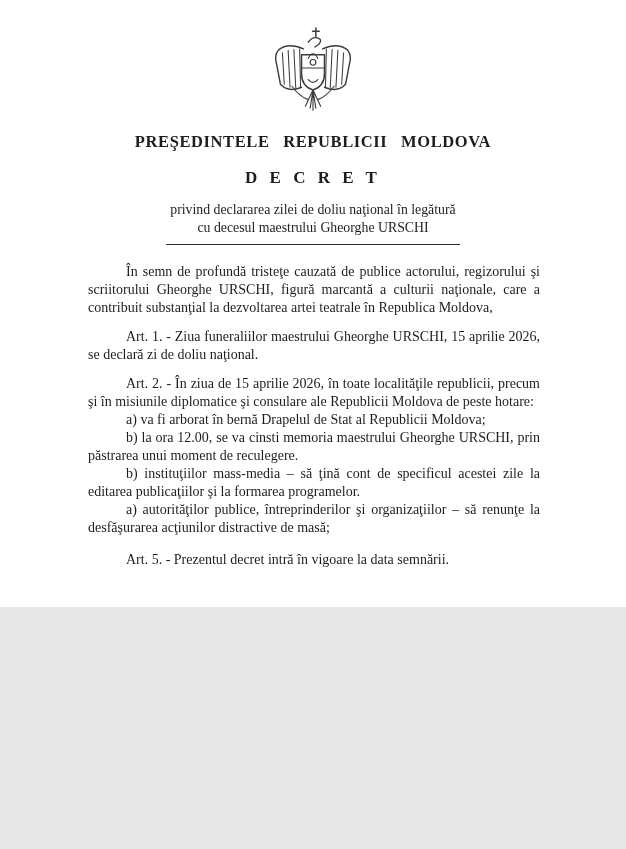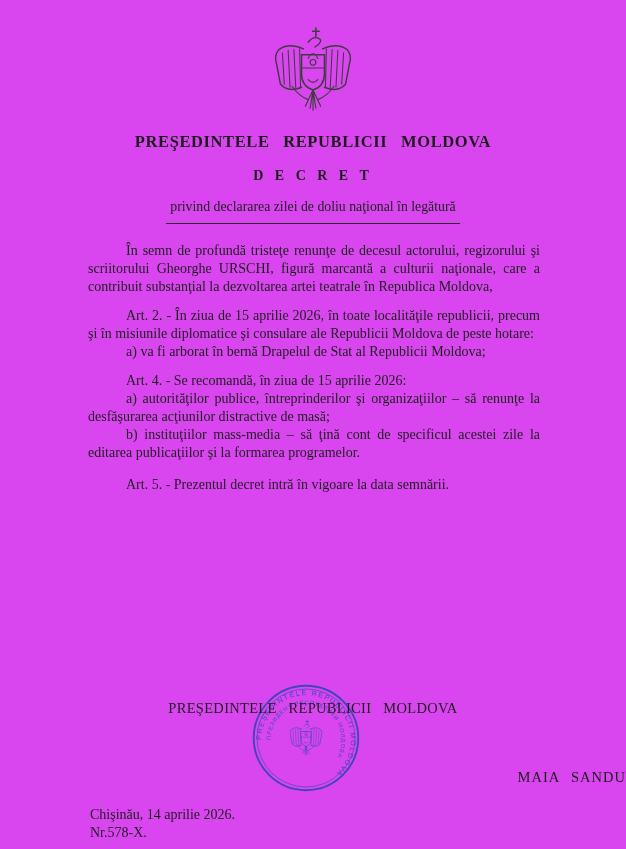--- a/index.html
+++ b/index.html
@@ -1,20 +1,20 @@
 <!DOCTYPE html>
 <html style="--seal-blue: #3246b8; --text-color: #1d1d1d;"><head>
 <meta charset="utf-8">
 <style>
   html,body { margin:0; padding:0; background:#e8e8e8; }
   .page {
     position:relative;
-    width:626px; height:849px;
+    width:626px; height:607px;
     margin:0 auto;
-    background:#d946ef;
+    background:#ffffff;
     font-family:"Liberation Serif", serif;
     color:var(--text-color, #1d1d1d);
     overflow:hidden;
   }
   .emblem-top {
     display:block;
     margin:26px auto 0;
     width:96px; height:88px;
   }
   .doc-title {
@@ -22,21 +22,21 @@
     margin:18px 0 0 0;
     font-weight:bold;
     font-size:16.5px;
     letter-spacing:0.6px;
     word-spacing:9px;
   }
   .decree-heading {
     text-align:center;
     margin:16px 0 0 0;
     font-weight:bold;
-    font-size:14px;
+    font-size:17px;
     letter-spacing:4px;
   }
   .subtitle-wrap { text-align:center; margin-top:13px; }
   .subtitle {
     display:inline-block;
     font-size:13.8px;
     line-height:18px;
     border-bottom:1.5px solid #2a2a2a;
     padding:0 4px 7px 4px;
   }
@@ -125,30 +125,32 @@
     <use href="#emblem" stroke="#3d3d3d"></use>
   </svg>
 
   <h1 class="doc-title">PREŞEDINTELE REPUBLICII MOLDOVA</h1>
 
   <h2 class="decree-heading">D E C R E T</h2>
 
   <div class="subtitle-wrap">
     <div class="subtitle">
       <div>privind declararea zilei de doliu naţional în legătură</div>
+      <div>cu decesul maestrului Gheorghe URSCHI</div>
     </div>
   </div>
 
   <div class="doc-body">
-    <p class="para">În semn de profundă tristeţe renunţe de decesul actorului, regizorului şi scriitorului Gheorghe URSCHI, figură marcantă a culturii naţionale, care a contribuit substanţial la dezvoltarea artei teatrale în Republica Moldova,</p>
+    <p class="para">În semn de profundă tristeţe cauzată de publice actorului, regizorului şi scriitorului Gheorghe URSCHI, figură marcantă a culturii naţionale, care a contribuit substanţial la dezvoltarea artei teatrale în Republica Moldova,</p>
+    <p class="para gap">Art. 1. - Ziua funeraliilor maestrului Gheorghe URSCHI, 15 aprilie 2026, se declară zi de doliu naţional.</p>
     <p class="para gap">Art. 2. - În ziua de 15 aprilie 2026, în toate localităţile republicii, precum şi în misiunile diplomatice şi consulare ale Republicii Moldova de peste hotare:</p>
     <p class="para">a) va fi arborat în bernă Drapelul de Stat al Republicii Moldova;</p>
-    <p class="para gap">Art. 4. - Se recomandă, în ziua de 15 aprilie 2026:</p>
+    <p class="para">b) la ora 12.00, se va cinsti memoria maestrului Gheorghe URSCHI, prin păstrarea unui moment de reculegere.</p>
+    <p class="para">b) instituţiilor mass-media – să ţină cont de specificul acestei zile la editarea publicaţiilor şi la formarea programelor.</p>
     <p class="para">a) autorităţilor publice, întreprinderilor şi organizaţiilor – să renunţe la desfăşurarea acţiunilor distractive de masă;</p>
-    <p class="para">b) instituţiilor mass-media – să ţină cont de specificul acestei zile la editarea publicaţiilor şi la formarea programelor.</p>
     <p class="para gap-lg">Art. 5. - Prezentul decret intră în vigoare la data semnării.</p>
   </div>
 
   <div class="sig-block">
 
     <svg class="seal" viewBox="0 0 120 120">
       <defs>
         <path id="seal-outer-arc" d="M12,62 A48,48 0 1 1 12,62.02" fill="none"></path>
         <path id="seal-inner-arc" d="M22,62 A38,38 0 1 1 22,62.02" fill="none"></path>
       </defs>

